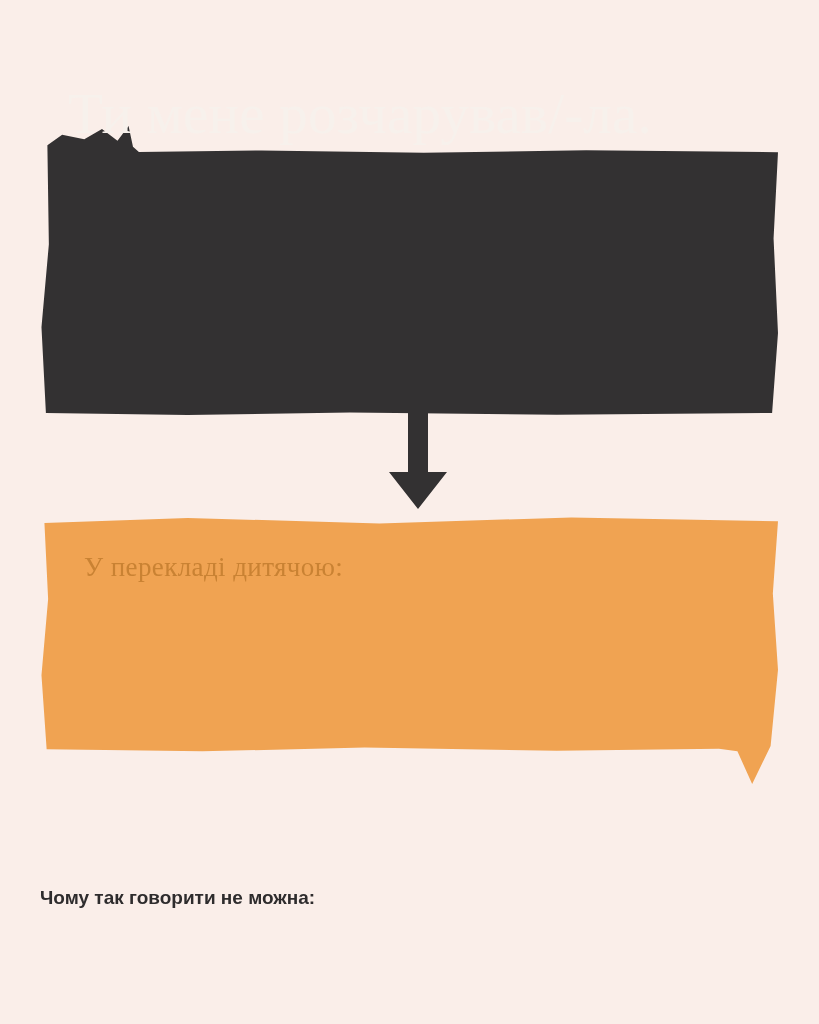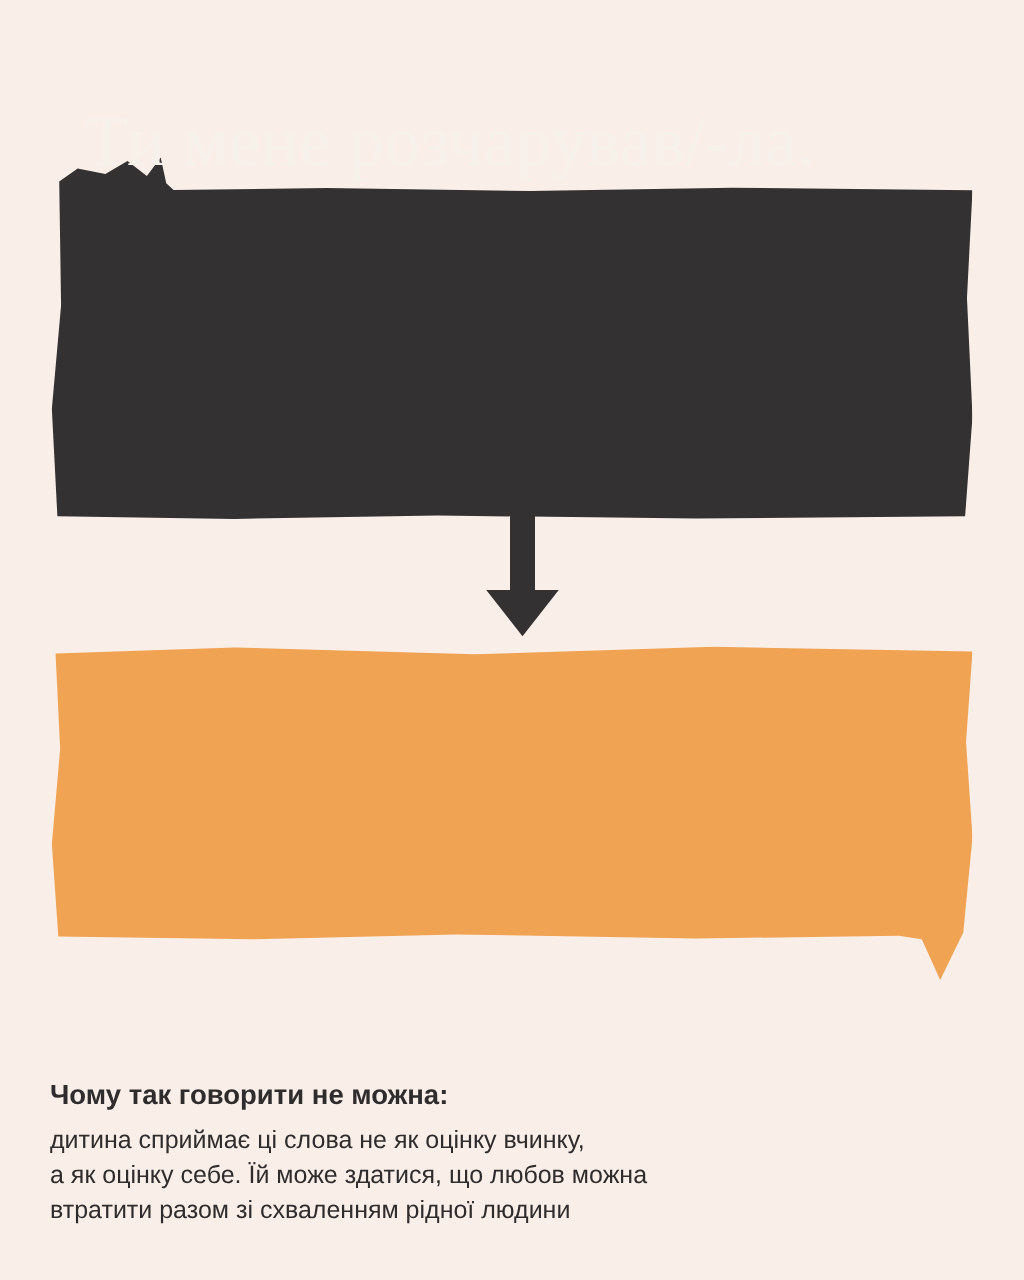--- a/index.html
+++ b/index.html
@@ -101,23 +101,24 @@
   .footer {
     position: absolute;
     left: 40px;
     top: 862px;
     width: 740px;
   }
   .footer-title {
     color: #2e2c2d;
     font-family: "Liberation Sans", sans-serif;
     font-weight: bold;
-    font-size: 22px;
+    font-size: 19px;
     line-height: 1.3;
     margin-bottom: 7px;
+    margin-top: 24px;
   }
   .footer-body {
     color: #2e2c2d;
     font-family: "Liberation Sans", sans-serif;
     font-size: 20px;
     line-height: 1.42;
     white-space: pre-line;
   }
 </style>
 </head>
@@ -128,21 +129,19 @@
   <div class="dark-card"></div>
   <div class="dark-card-text">Ти мене розчарував/-ла.</div>
 
   <div class="arrow">
     <svg width="70" height="100" viewBox="0 0 70 100" xmlns="http://www.w3.org/2000/svg" aria-hidden="true">
       <path d="M25 0 H45 V60 H64 L35 97 L6 60 H25 Z" fill="#333132"></path>
     </svg>
   </div>
 
   <div class="orange-card"></div>
+  <div class="orange-label">У перекладі дитячою:</div>
 
   <div class="footer">
     <div class="footer-title">Чому так говорити не можна:</div>
-    <div class="footer-body">дитина сприймає ці слова не як оцінку вчинку,
-а як оцінку себе. Їй може здатися, що любов можна
-втратити разом зі схваленням рідної людини</div>
   </div>
 
 </div>
 
 </body></html>

